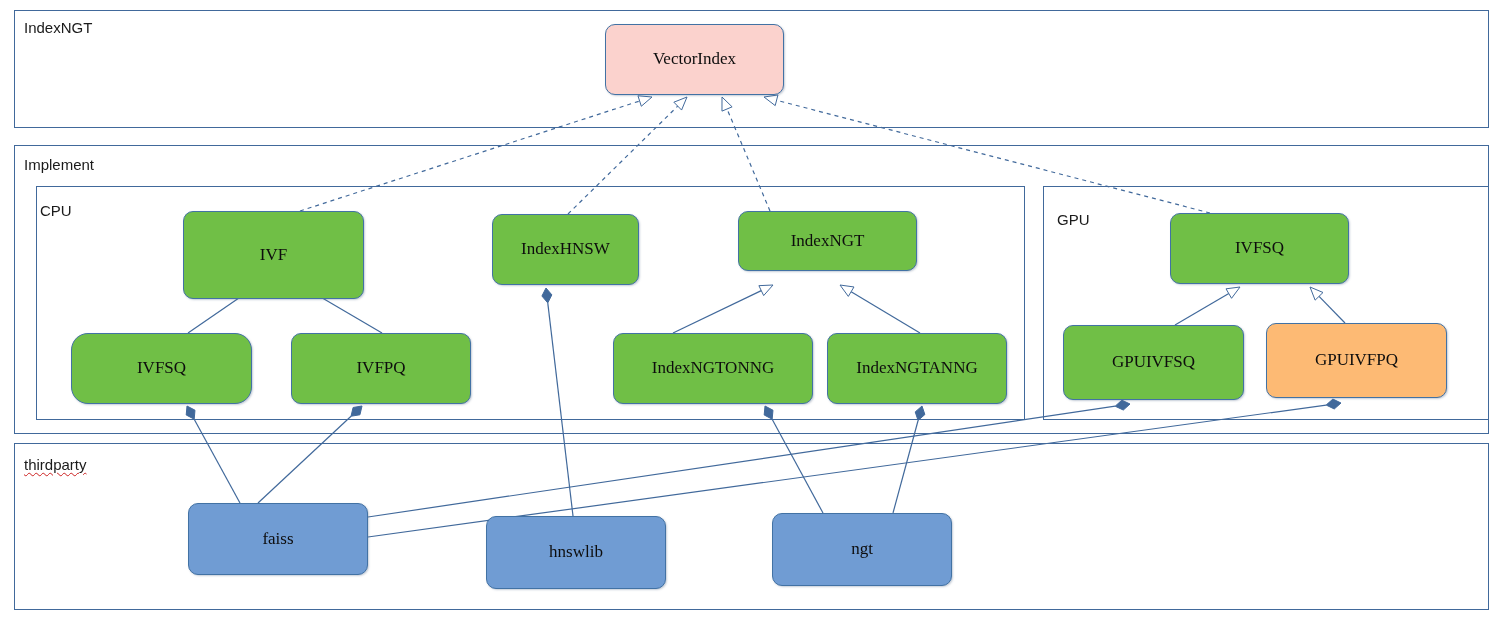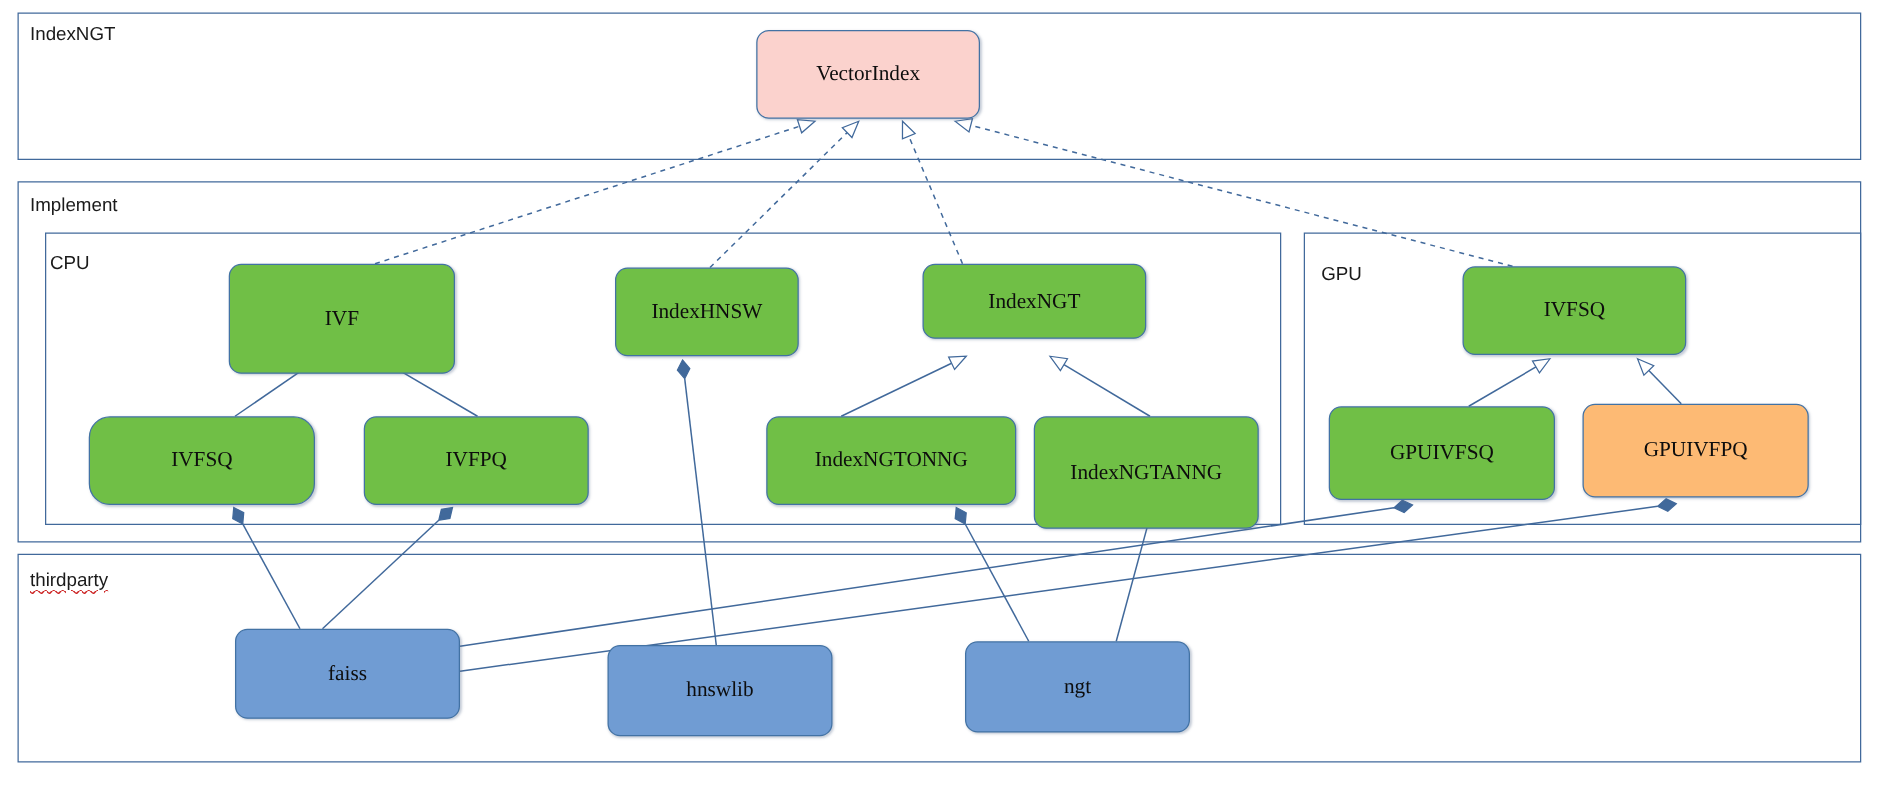--- a/index.html
+++ b/index.html
@@ -149,20 +149,20 @@
     </svg>
   <div id="nodes-layer">
       <div class="node" style="left: 605px; top: 24px; width: 179px; height: 71px; background: rgb(251, 210, 205); border-color: rgb(66, 114, 164);">VectorIndex</div>
       <div class="node" style="left: 183px; top: 211px; width: 181px; height: 88px; background: rgb(112, 191, 70); border-color: rgb(66, 114, 164);">IVF</div>
       <div class="node" style="left: 456px; top: 214px; width: 147px; height: 71px; background: rgb(112, 191, 70); border-color: rgb(66, 114, 164); margin-left: 36px;">IndexHNSW</div>
       <div class="node" style="left: 738px; top: 211px; width: 179px; height: 60px; background: rgb(112, 191, 70); border-color: rgb(66, 114, 164);">IndexNGT</div>
       <div class="node" style="left: 1170px; top: 213px; width: 179px; height: 71px; background: rgb(112, 191, 70); border-color: rgb(66, 114, 164);">IVFSQ</div>
       <div class="node" style="left: 71px; top: 333px; width: 181px; height: 71px; background: rgb(112, 191, 70); border-color: rgb(66, 114, 164); border-radius: 17px;">IVFSQ</div>
       <div class="node" style="left: 291px; top: 333px; width: 180px; height: 71px; background: rgb(112, 191, 70); border-color: rgb(66, 114, 164);">IVFPQ</div>
       <div class="node" style="left: 613px; top: 333px; width: 200px; height: 71px; background: rgb(112, 191, 70); border-color: rgb(66, 114, 164);">IndexNGTONNG</div>
-      <div class="node" style="left: 827px; top: 333px; width: 180px; height: 90px; background: rgb(112, 191, 70); border-color: rgb(66, 114, 164);">IndexNGTANNG</div>
+      <div class="node" style="left: 827px; top: 333px; width: 180px; height: 71px; background: rgb(112, 191, 70); border-color: rgb(66, 114, 164);">IndexNGTANNG</div>
       <div class="node" style="left: 1063px; top: 325px; width: 181px; height: 75px; background: rgb(112, 191, 70); border-color: rgb(66, 114, 164);">GPUIVFSQ</div>
       <div class="node" style="left: 1266px; top: 323px; width: 181px; height: 75px; background: #fdba74; border-color: rgb(66, 114, 164);">GPUIVFPQ</div>
       <div class="node" style="left: 188px; top: 503px; width: 180px; height: 72px; background: rgb(112, 156, 211); border-color: rgb(66, 114, 164);">faiss</div>
       <div class="node" style="left: 486px; top: 516px; width: 180px; height: 73px; background: rgb(112, 156, 211); border-color: rgb(66, 114, 164);">hnswlib</div>
       <div class="node" style="left: 772px; top: 513px; width: 180px; height: 73px; background: rgb(112, 156, 211); border-color: rgb(66, 114, 164);">ngt</div>
     </div>
 </div>
 
 </body></html>

